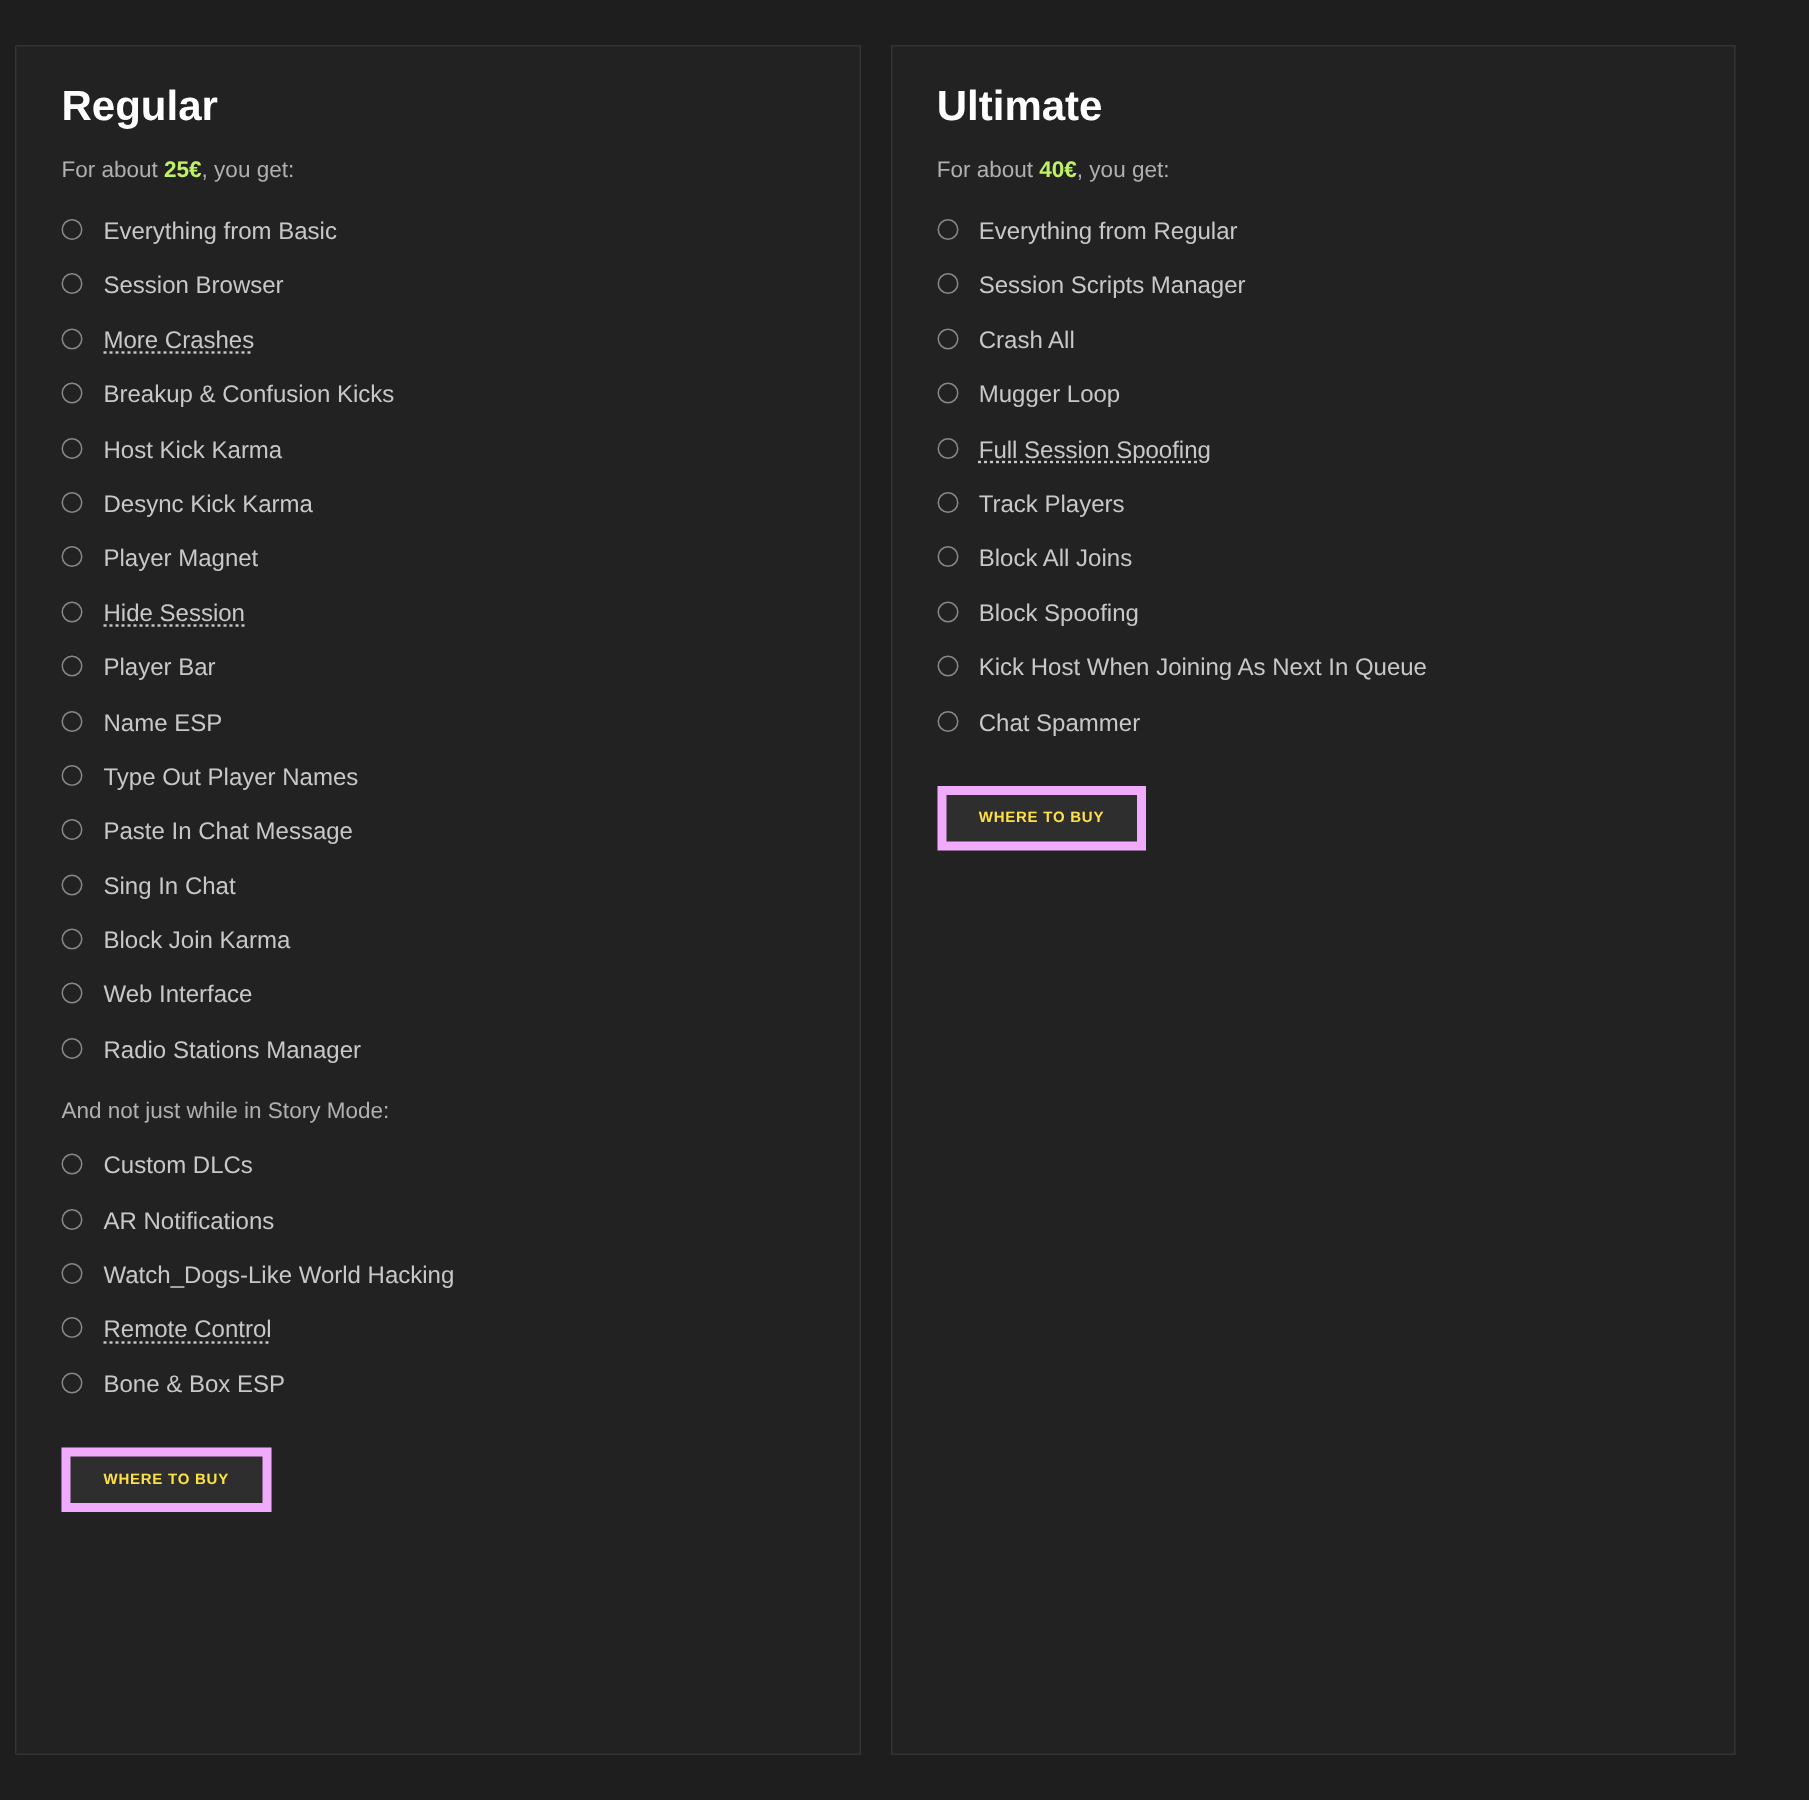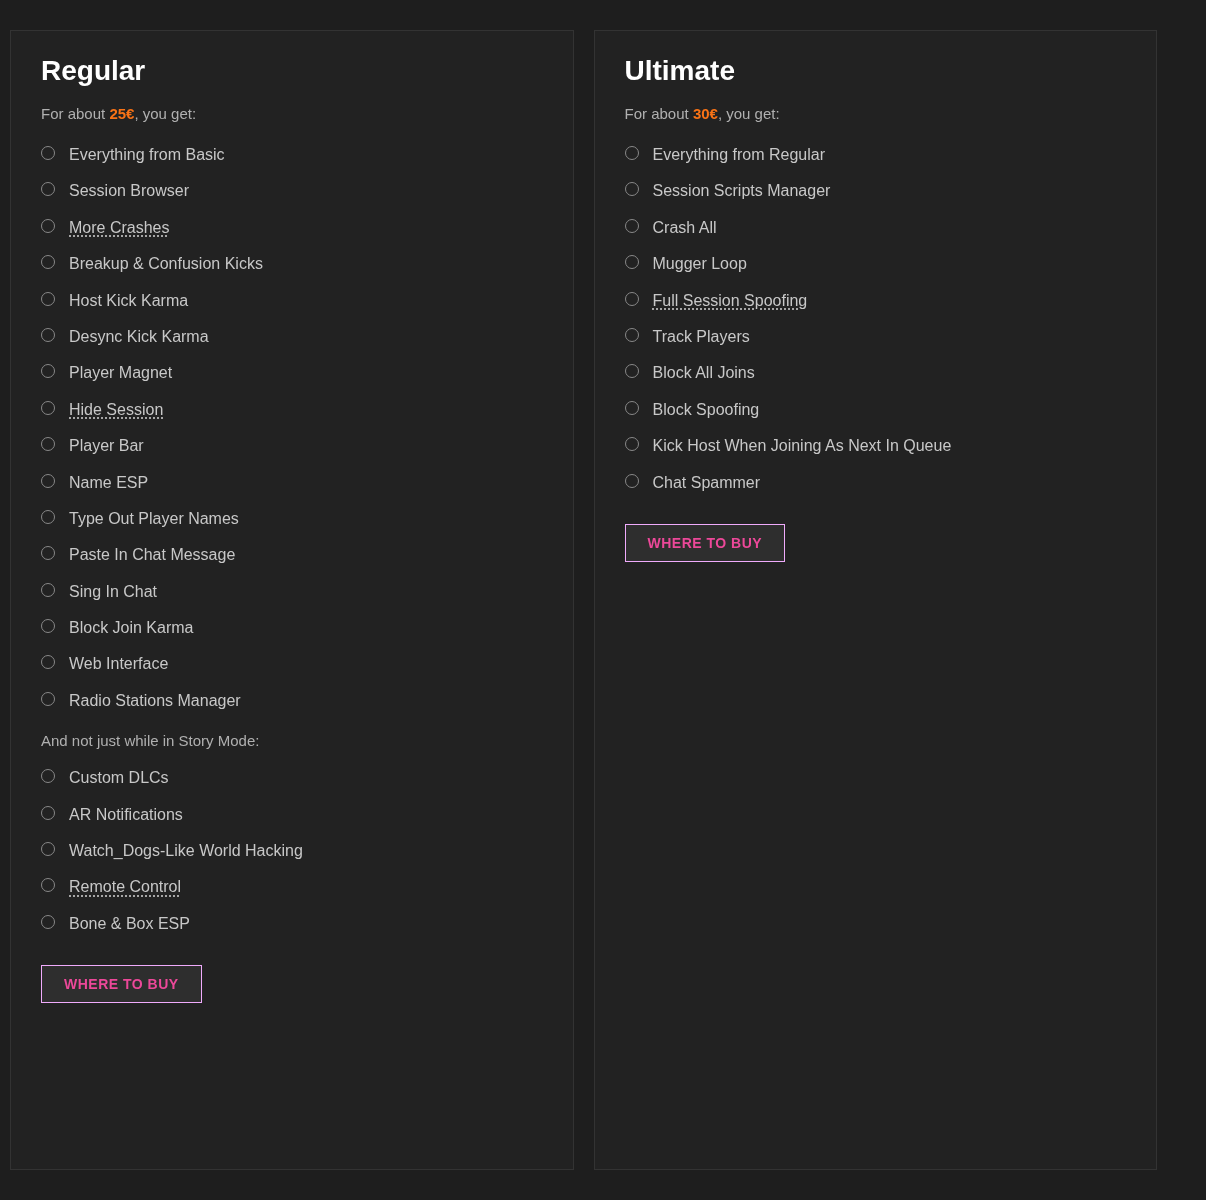--- a/index.html
+++ b/index.html
@@ -39,21 +39,21 @@
       margin-bottom: 18px;
     }
 
     .plan-price {
       color: #b0b0b0;
       margin-bottom: 22px;
       font-size: 15px;
     }
 
     .plan-price strong {
-      color: #f97316;
+      color: #bef264;
       font-weight: bold;
     }
 
     .feature-list {
       list-style: none;
       padding: 0;
       margin-bottom: 20px;
     }
 
     .feature-list li {
@@ -89,24 +89,24 @@
     .section-note {
       color: #b0b0b0;
       margin-bottom: 18px;
       margin-top: 4px;
       font-size: 15px;
     }
 
     .where-to-buy-btn {
       display: inline-block;
       background-color: #2e2e2e;
-      border: 1px solid #f0abfc;
-      color: #ec4899;
+      border: 6px solid #f0abfc;
+      color: #fde047;
       padding: 10px 22px;
-      font-size: 14px;
+      font-size: 10px;
       font-weight: 600;
       letter-spacing: 0.5px;
       cursor: pointer;
       text-transform: uppercase;
       margin-top: 10px;
     }
   </style>
 </head>
 <body>
 
@@ -209,21 +209,21 @@
           <span class="feature-text">Bone &amp; Box ESP</span>
         </li>
       </ul>
 
     <button class="where-to-buy-btn">WHERE TO BUY</button>
   </div>
 
   <div class="plan-column">
     <div class="plan-title">Ultimate</div>
     <div class="plan-price">
-      <span>For about </span><strong>30€</strong><span>, you get:</span>
+      <span>For about </span><strong>40€</strong><span>, you get:</span>
     </div>
 
     <ul class="feature-list" id="ultimate-features">
     <li>
           <span class="bullet"></span>
           <span class="feature-text">Everything from Regular</span>
         </li>
         <li>
           <span class="bullet"></span>
           <span class="feature-text">Session Scripts Manager</span>

